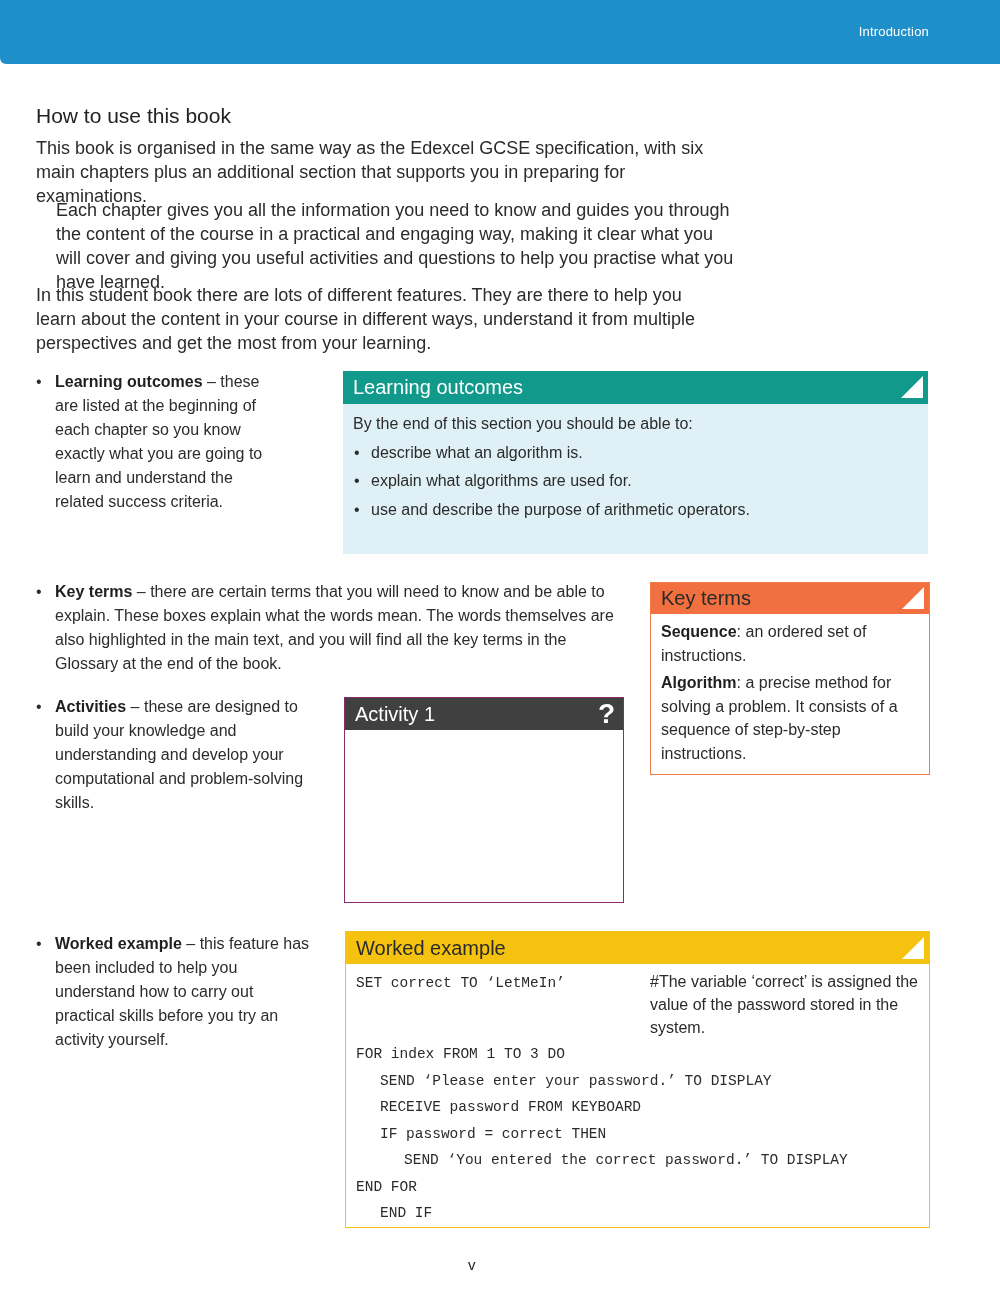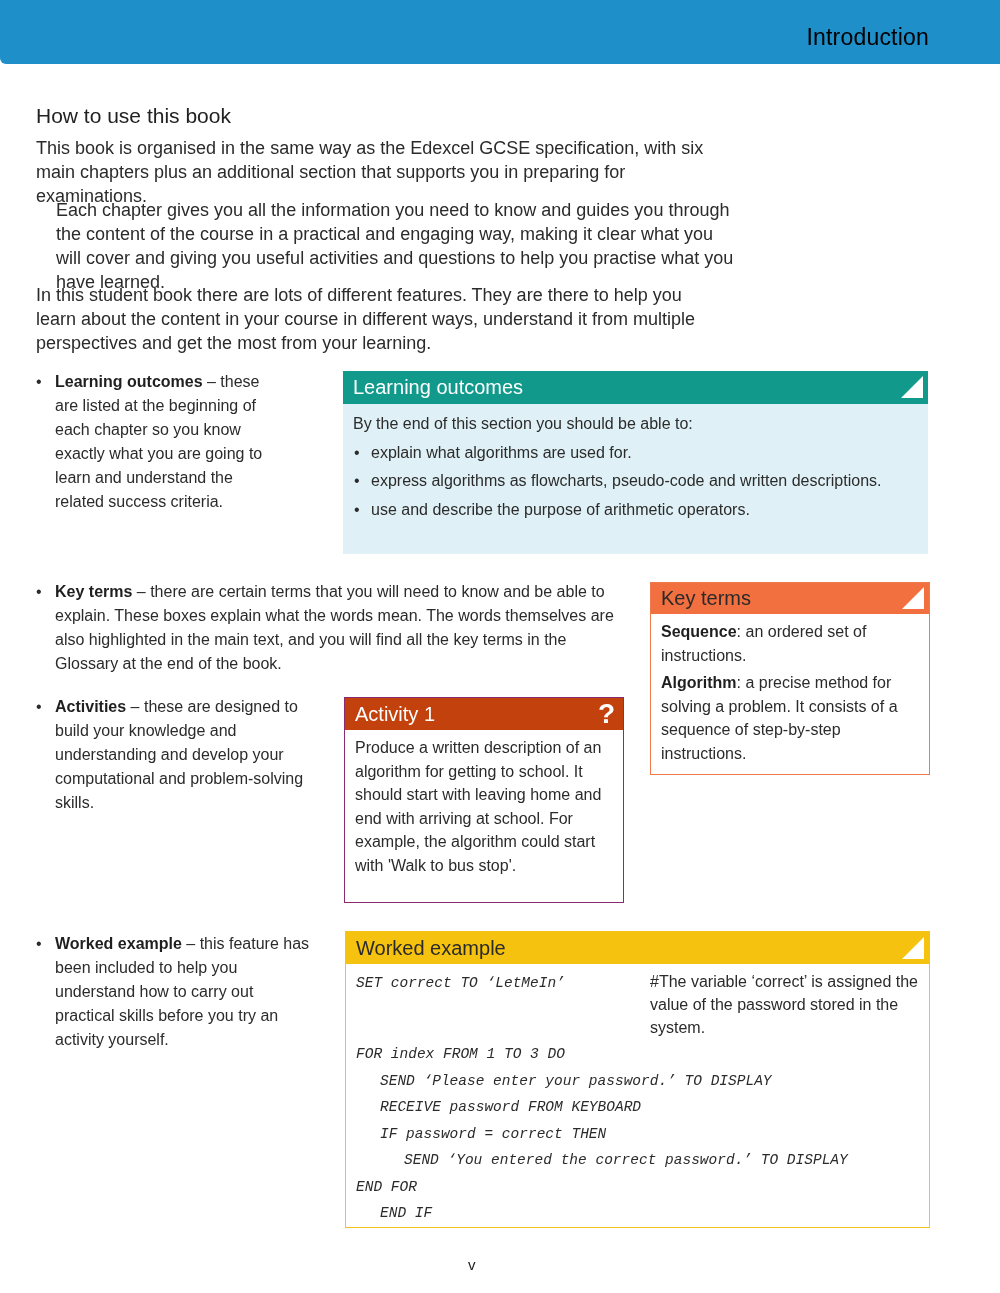--- a/index.html
+++ b/index.html
@@ -6,21 +6,21 @@
   html, body { width: 1000px; height: 1293px; background: #ffffff; }
   body { position: relative; font-family: "Liberation Sans", sans-serif; color: #2b2b2b; overflow: hidden; }
 
   .header-band {
     position: absolute; left: 0; top: 0; width: 1000px; height: 64px;
     background: #1f8fca;
     border-bottom-left-radius: 6px;
   }
   .header-band .section-label {
     position: absolute; right: 71px; top: 24px;
-    color: #000000; font-size: 23px; letter-spacing: 0.2px;
+    color: #ffffff; font-size: 13px; letter-spacing: 0.2px;
   }
 
   .page-title {
     position: absolute; left: 36px; top: 104px;
     font-size: 21px; color: #222; font-weight: normal;
   }
   .para {
     position: absolute; left: 36px; width: 680px;
     font-size: 18px; line-height: 24px; color: #2b2b2b;
   }
@@ -63,30 +63,30 @@
 
   
   .kt-box { left: 650px; top: 582px; width: 280px; height: 193px; border: 1.5px solid #ef7b4a; background: #fff; }
   .kt-box .box-head { background: #f26f3f; color: #2a2a2a; height: 31px; line-height: 31px; }
   .kt-body { padding: 6px 10px; font-size: 16px; line-height: 23.5px; color: #2b2b2b; }
   .kt-body p { margin-bottom: 4px; }
   .kt-body b { font-weight: bold; color: #1f1f1f; }
 
   
   .act-box { left: 344px; top: 697px; width: 280px; height: 206px; border: 1.5px solid #8a2b6f; background: #fff; }
-  .act-box .box-head { background: #c2410c; color: #ffffff; height: 32px; line-height: 32px; }
+  .act-box .box-head { background: #404040; color: #ffffff; height: 32px; line-height: 32px; }
   .qmark { position: absolute; right: 8px; top: 0; font-size: 28px; font-weight: bold; color: #ffffff; line-height: 32px; }
   .act-body { padding: 6px 10px; font-size: 16px; line-height: 23.5px; color: #2b2b2b; }
 
   
   .we-box { left: 345px; top: 931px; width: 585px; height: 297px; border: 1.5px solid #f3c21c; background: #fff; }
   .we-box .box-head { background: #f5c20f; color: #2a2a2a; height: 32px; line-height: 32px; }
   .we-body { position: relative; padding: 6px 10px; }
   .code { font-family: "Liberation Mono", monospace; font-size: 14.5px; color: #2b2b2b; white-space: pre; }
-  .code-line { height: 26.5px; line-height: 26.5px; font-style: italic; }
+  .code-line { height: 26.5px; line-height: 26.5px; }
   .we-first { position: relative; height: 71px; }
   .we-comment {
     position: absolute; left: 294px; top: 0; width: 280px;
     font-size: 16px; line-height: 23px; color: #2b2b2b;
   }
   .indent1 { padding-left: 24px; }
   .indent2 { padding-left: 48px; }
 
   .page-number {
     position: absolute; left: 468px; top: 1256px; font-size: 15px; color: #222;
@@ -126,22 +126,22 @@
 </div>
 
 <div class="box lo-box">
   <div class="box-head">
     <span>Learning outcomes</span>
     <span class="fold"></span>
   </div>
   <div class="lo-body">
     <div>By the end of this section you should be able to:</div>
     <ul>
+      <li>describe what an algorithm is.</li>
       <li>explain what algorithms are used for.</li>
-      <li>express algorithms as flowcharts, pseudo-code and written descriptions.</li>
       <li>use and describe the purpose of arithmetic operators.</li>
     </ul>
   </div>
 </div>
 
 <div class="box kt-box">
   <div class="box-head">
     <span>Key terms</span>
     <span class="fold" style="top:4px;"></span>
   </div>
@@ -149,21 +149,20 @@
     <p><b>Sequence</b><span>: an ordered set of instructions.</span></p>
     <p><b>Algorithm</b><span>: a precise method for solving a problem. It consists of a sequence of step-by-step instructions.</span></p>
   </div>
 </div>
 
 <div class="box act-box">
   <div class="box-head">
     <span>Activity 1</span>
     <span class="qmark">?</span>
   </div>
-  <div class="act-body">Produce a written description of an algorithm for getting to school. It should start with leaving home and end with arriving at school. For example, the algorithm could start with 'Walk to bus stop'.</div>
 </div>
 
 <div class="box we-box">
   <div class="box-head">
     <span>Worked example</span>
     <span class="fold"></span>
   </div>
   <div class="we-body">
     <div class="we-first">
       <div class="code code-line">SET correct TO ‘LetMeIn’</div>

